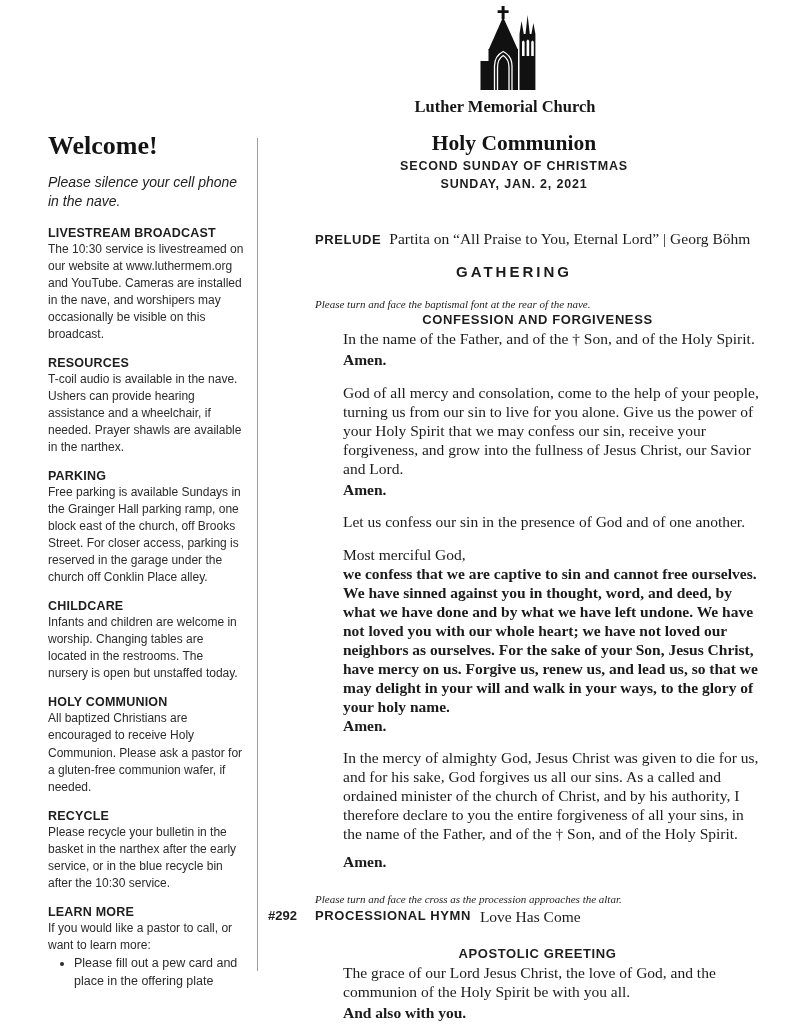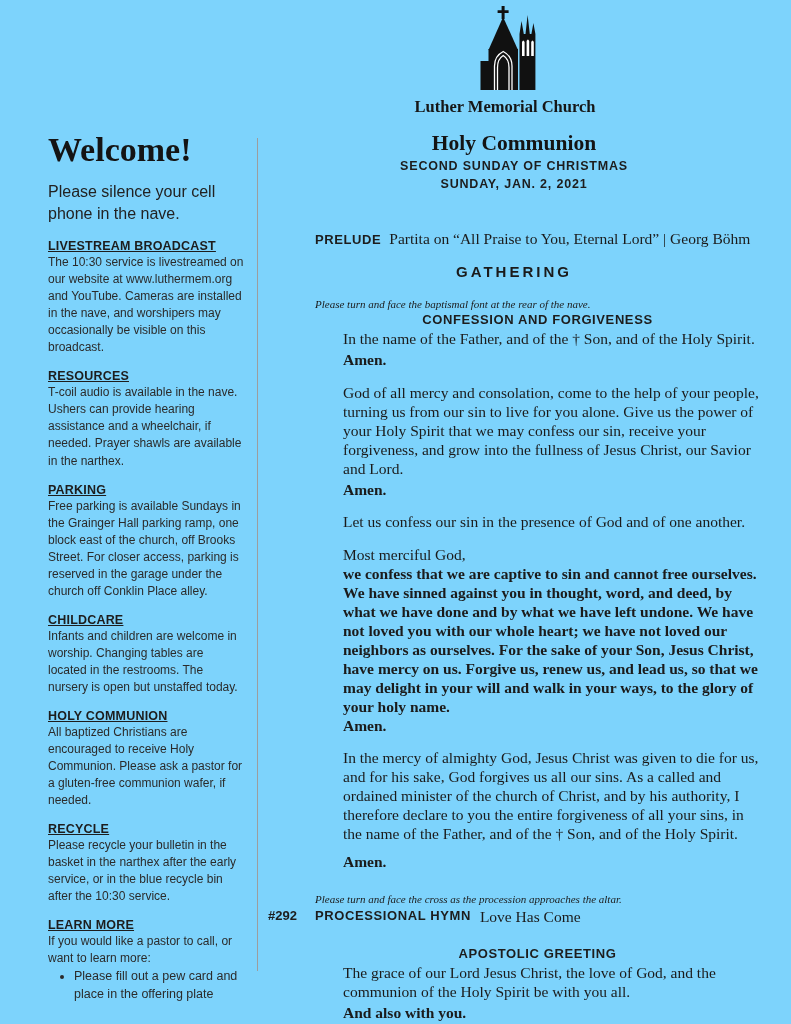--- a/index.html
+++ b/index.html
@@ -1,20 +1,20 @@
 <!DOCTYPE html>
 <html><head>
 <meta charset="utf-8">
 <style>
   * { margin: 0; padding: 0; box-sizing: border-box; }
   html, body { background: #e8e8e8; }
   .page {
     position: relative;
     width: 791px; height: 1024px;
-    background: #7dd3fc;
+    background: #ffffff;
     overflow: hidden;
     color: #1d1d1d;
     font-family: "Liberation Serif", serif;
   }
 
   
   .header {
     position: absolute; top: 6px; left: 270px; width: 470px;
     text-align: center;
   }
@@ -26,31 +26,31 @@
   }
 
   
   .sidebar {
     position: absolute; left: 48px; top: 131px; width: 196px;
     font-family: "Liberation Sans", sans-serif;
     color: #2b2b2b;
   }
   .welcome {
     font-family: "Liberation Serif", serif;
-    font-weight: bold; font-size: 34px; color: #141414;
+    font-weight: bold; font-size: 26px; color: #141414;
     margin-bottom: 12px;
   }
   .silence-note {
-    font-size: 16px; line-height: 1.35;
+    font-style: italic; font-size: 14px; line-height: 1.35;
     margin-bottom: 15px; color: #222;
   }
   .sb-section { margin-bottom: 13px; }
   .sb-heading {
     font-weight: bold; font-size: 12.5px; letter-spacing: 0.2px;
-    color: #1d1d1d; margin-bottom: 1px; text-decoration: underline;
+    color: #1d1d1d; margin-bottom: 1px;
   }
   .sb-body { font-size: 12px; line-height: 1.42; }
   .sb-bullets { margin-top: 1px; padding-left: 26px; }
   .sb-bullets li { font-size: 12.5px; line-height: 1.42; }
 
   
   .v-divider {
     position: absolute; left: 257px; top: 138px;
     width: 1px; height: 833px; background: #9d9d9d;
   }

